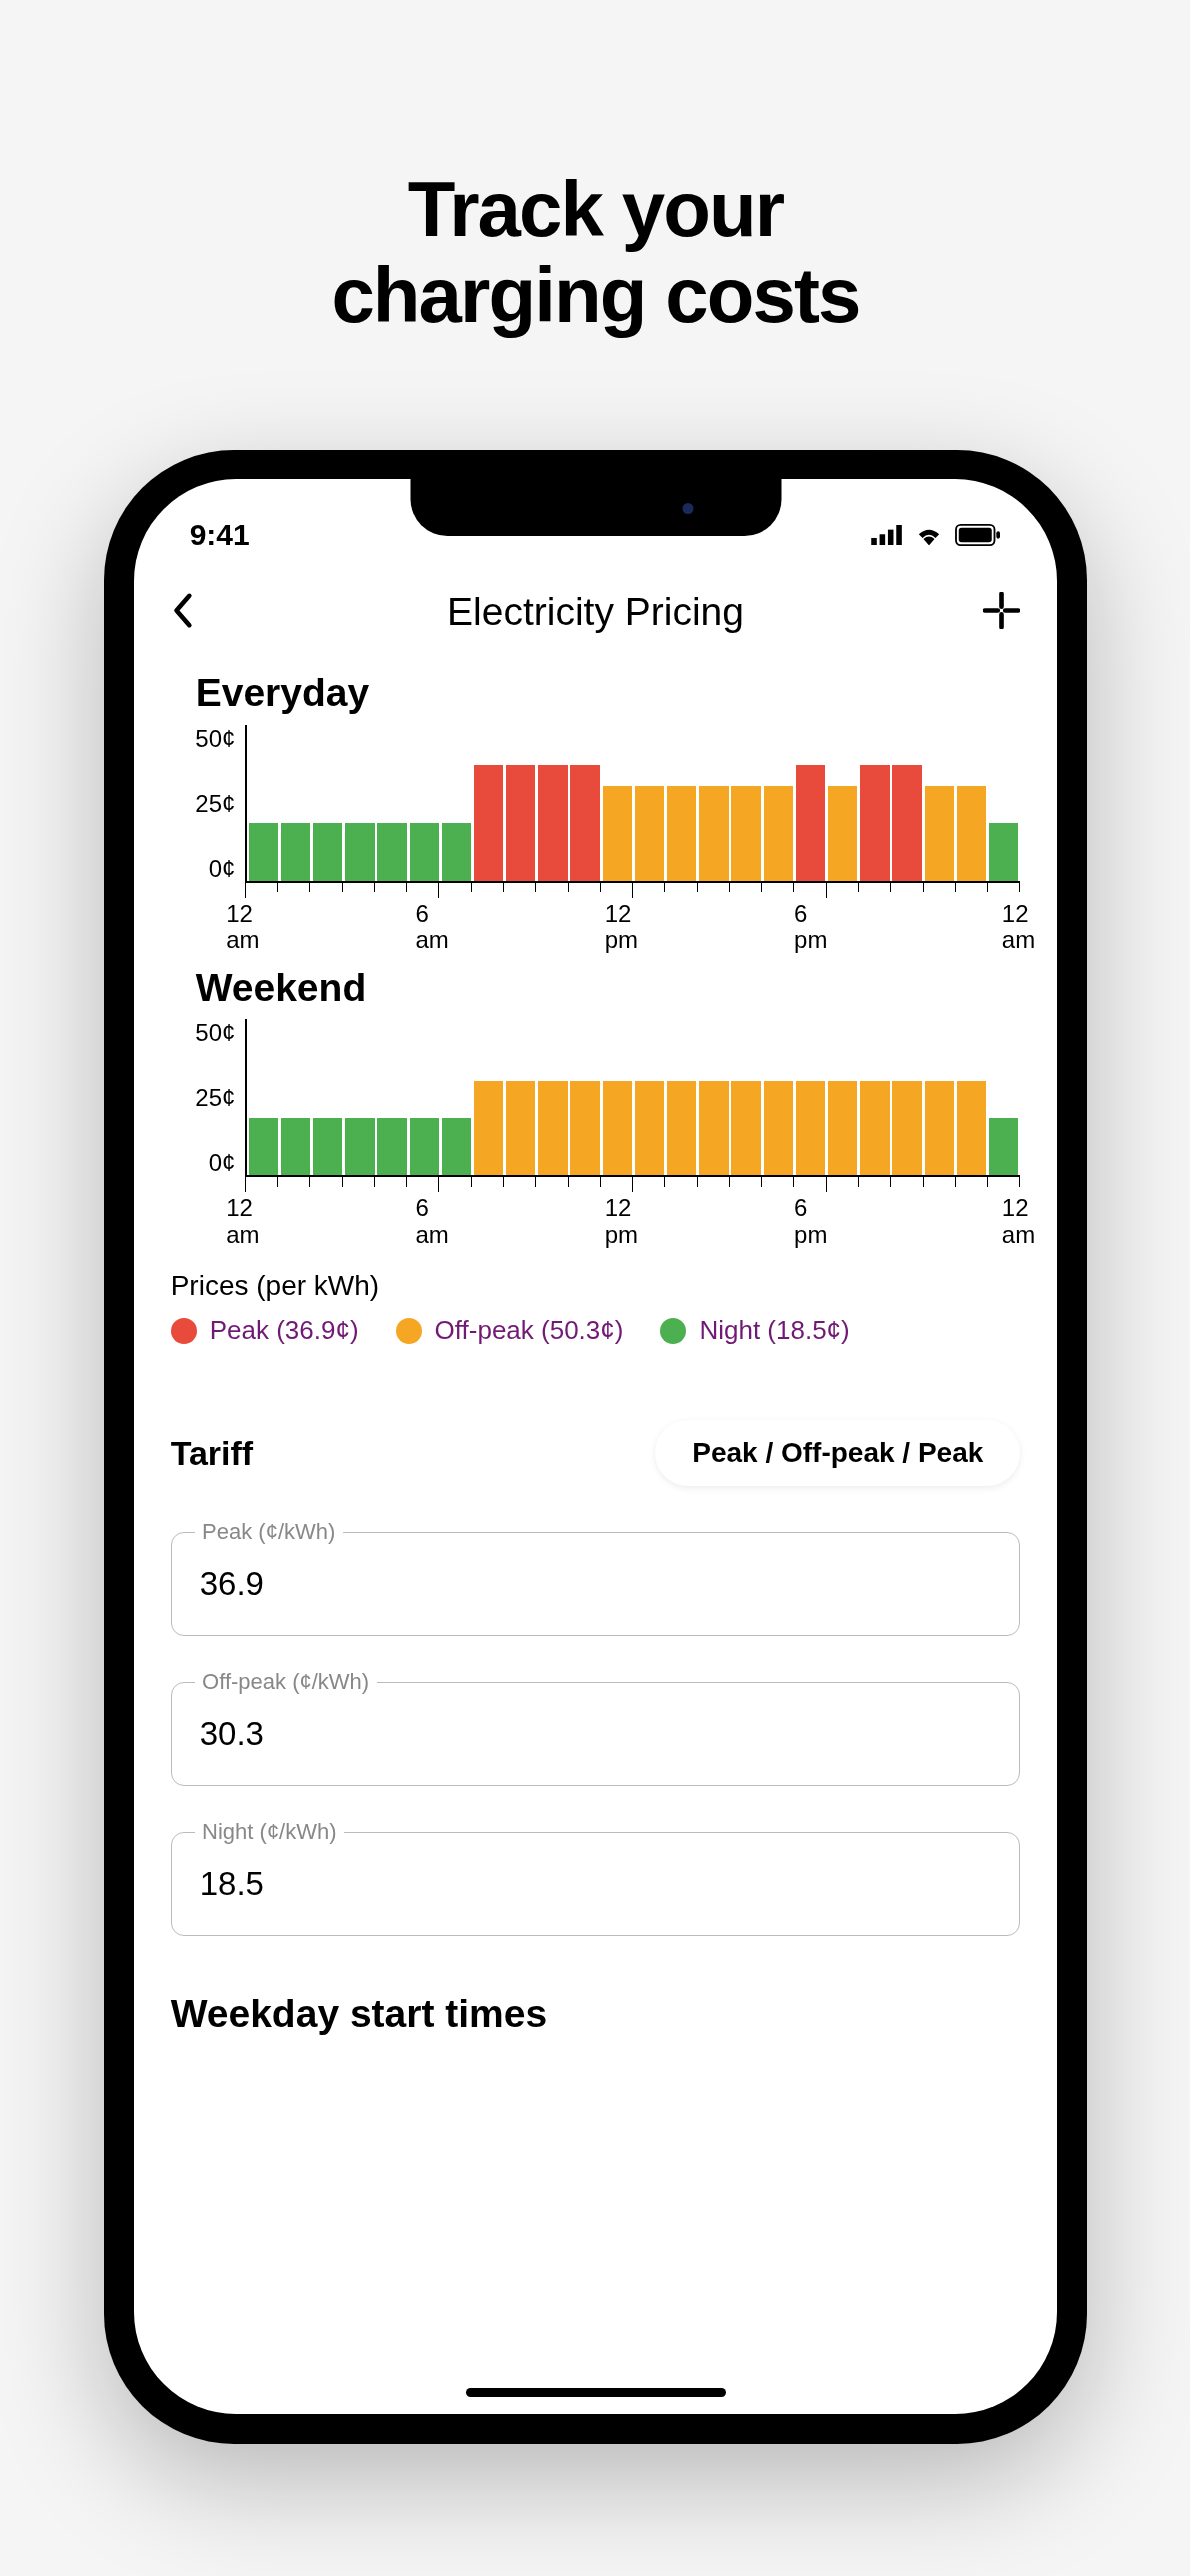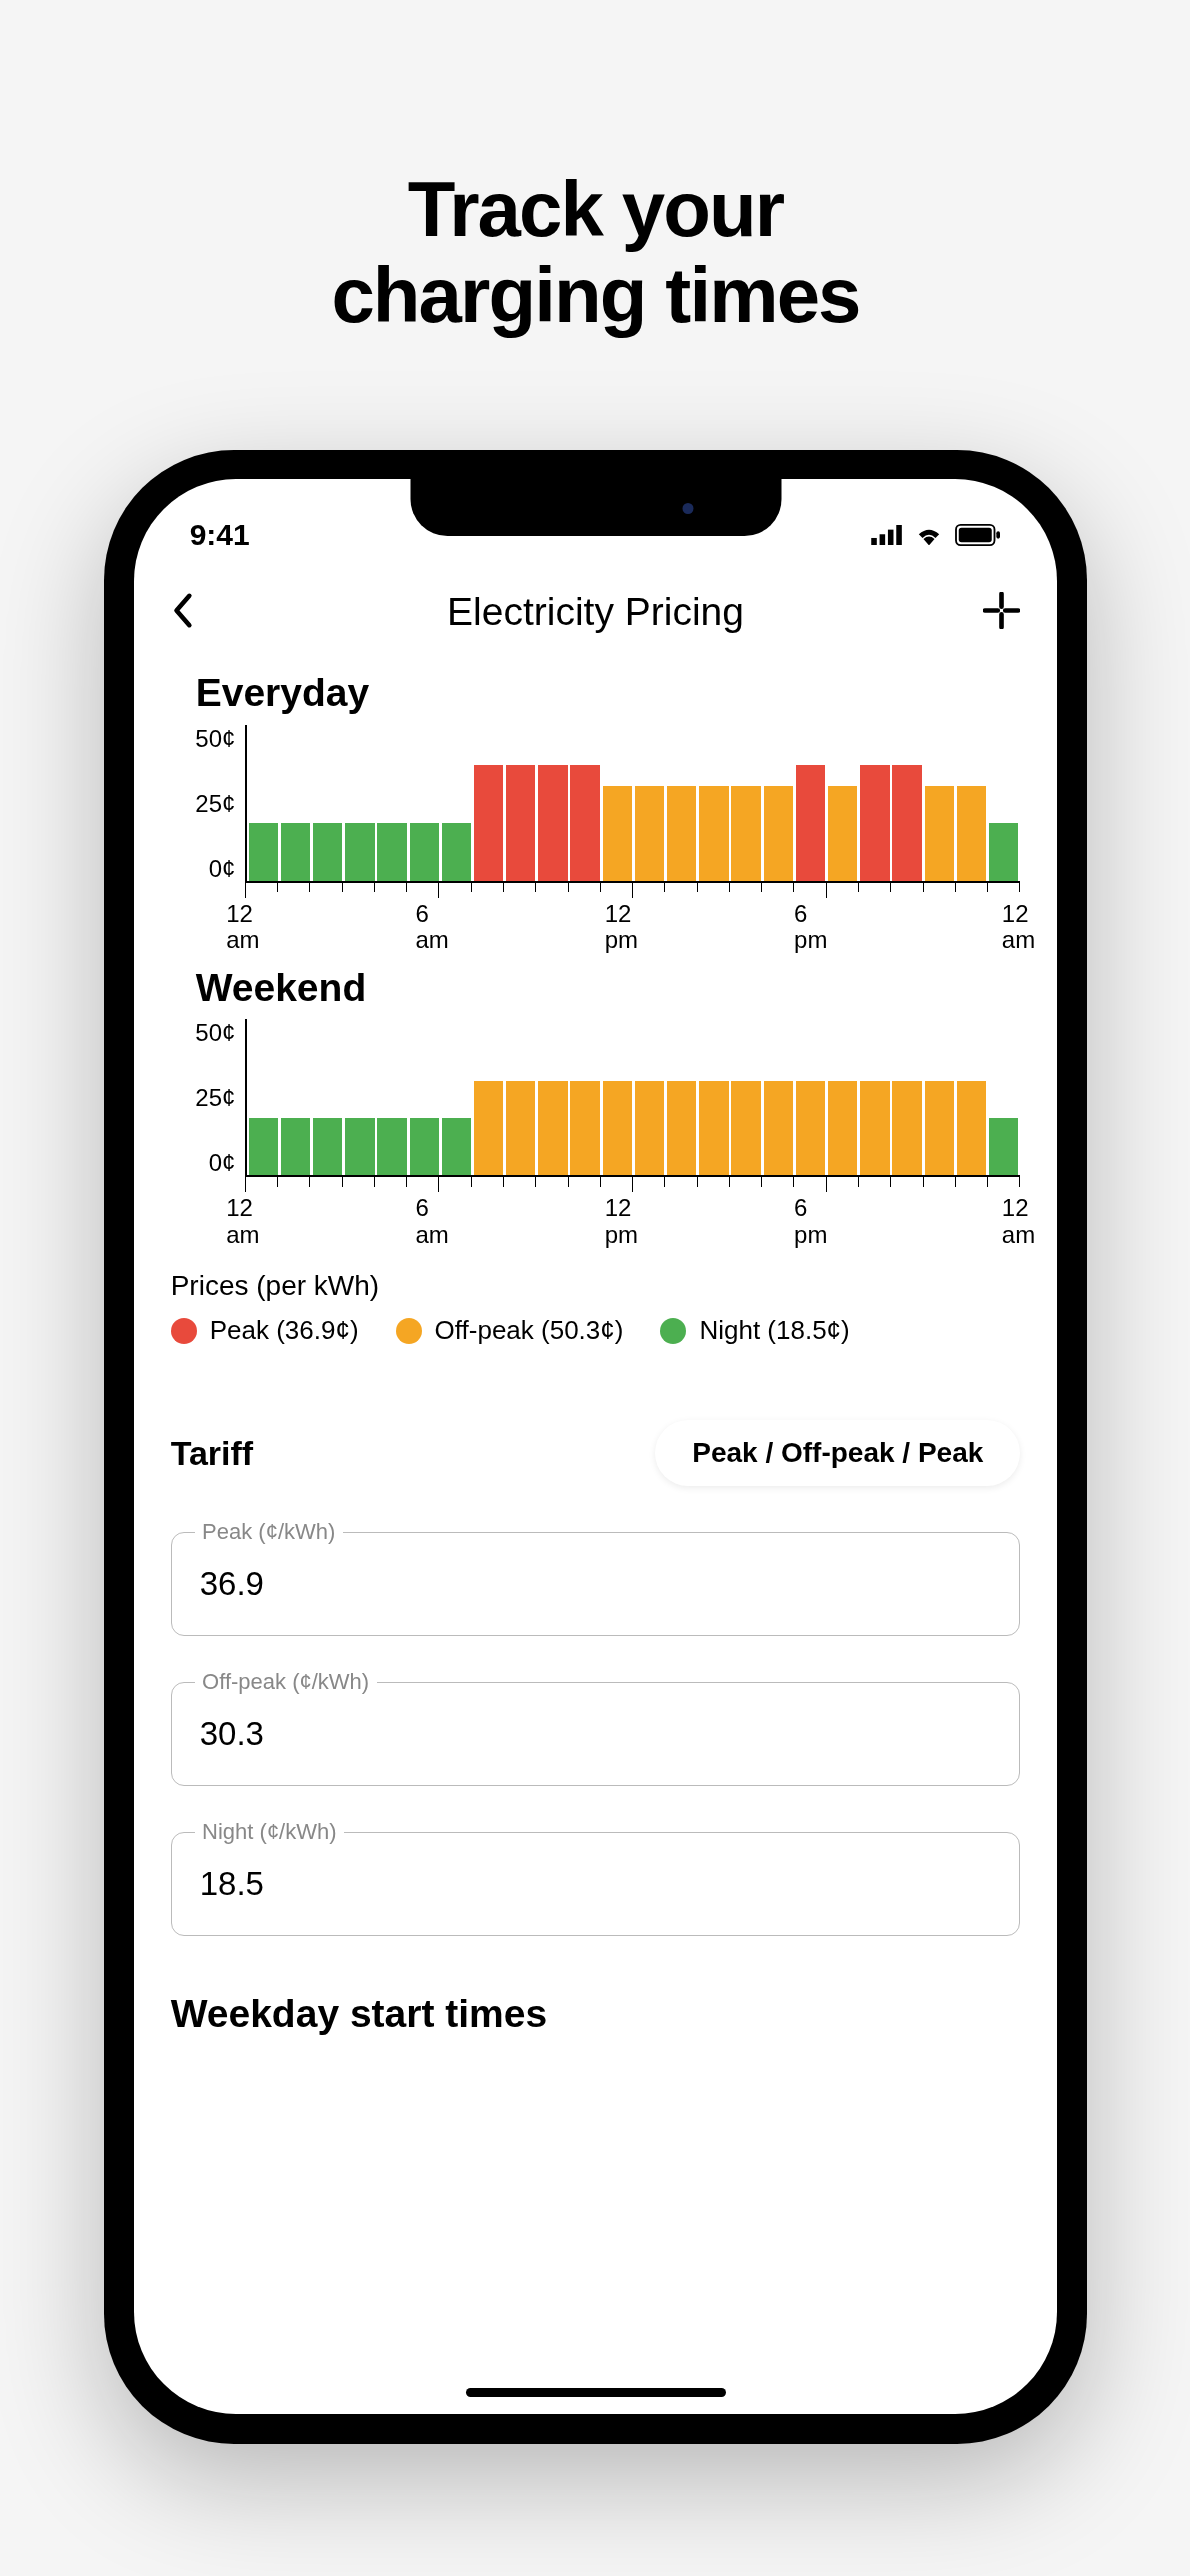--- a/index.html
+++ b/index.html
@@ -141,21 +141,21 @@
   top: 176px;
   display: flex;
   justify-content: space-between;
   font-size: 24px;
   text-align: left;
 }
 .xl { width: 37px; margin-left: -18.5px; line-height: 1.1; }
 .xl:last-child { margin-right: -18.5px; margin-left: 0; }
 
 .legend-title { font-size: 28px; margin-top: 28px; margin-bottom: 13px; }
-.legend { display: flex; gap: 37px; font-size: 26px; color: #000000; align-items: center; }
+.legend { display: flex; gap: 37px; font-size: 26px; color: #701a75; align-items: center; }
 .legend-item { display: flex; align-items: center; gap: 13px; }
 .dot { width: 26px; height: 26px; border-radius: 50%; }
 .dot.peak { background: #e84a3c; }
 .dot.offpeak { background: #f5a623; }
 .dot.night { background: #4caf50; }
 
 .tariff-row { display: flex; justify-content: space-between; align-items: center; margin-top: 74px; }
 .tariff-label { font-size: 34px; font-weight: 700; }
 .tariff-pill {
   background: #fff;
@@ -199,21 +199,21 @@
   height: 9.3px;
   background: #000;
   border-radius: 9.3px;
 }
 </style>
 </head>
 <body>
 
 <div class="promo-title">
   <div>Track your</div>
-  <div>charging times</div>
+  <div>charging costs</div>
 </div>
 
 <div class="phone-wrap">
   <div class="phone">
     <div class="phone-inner">
       <div class="screen">
         <div class="notch"></div>
 
         <div class="status-bar">
           <span>9:41</span>

